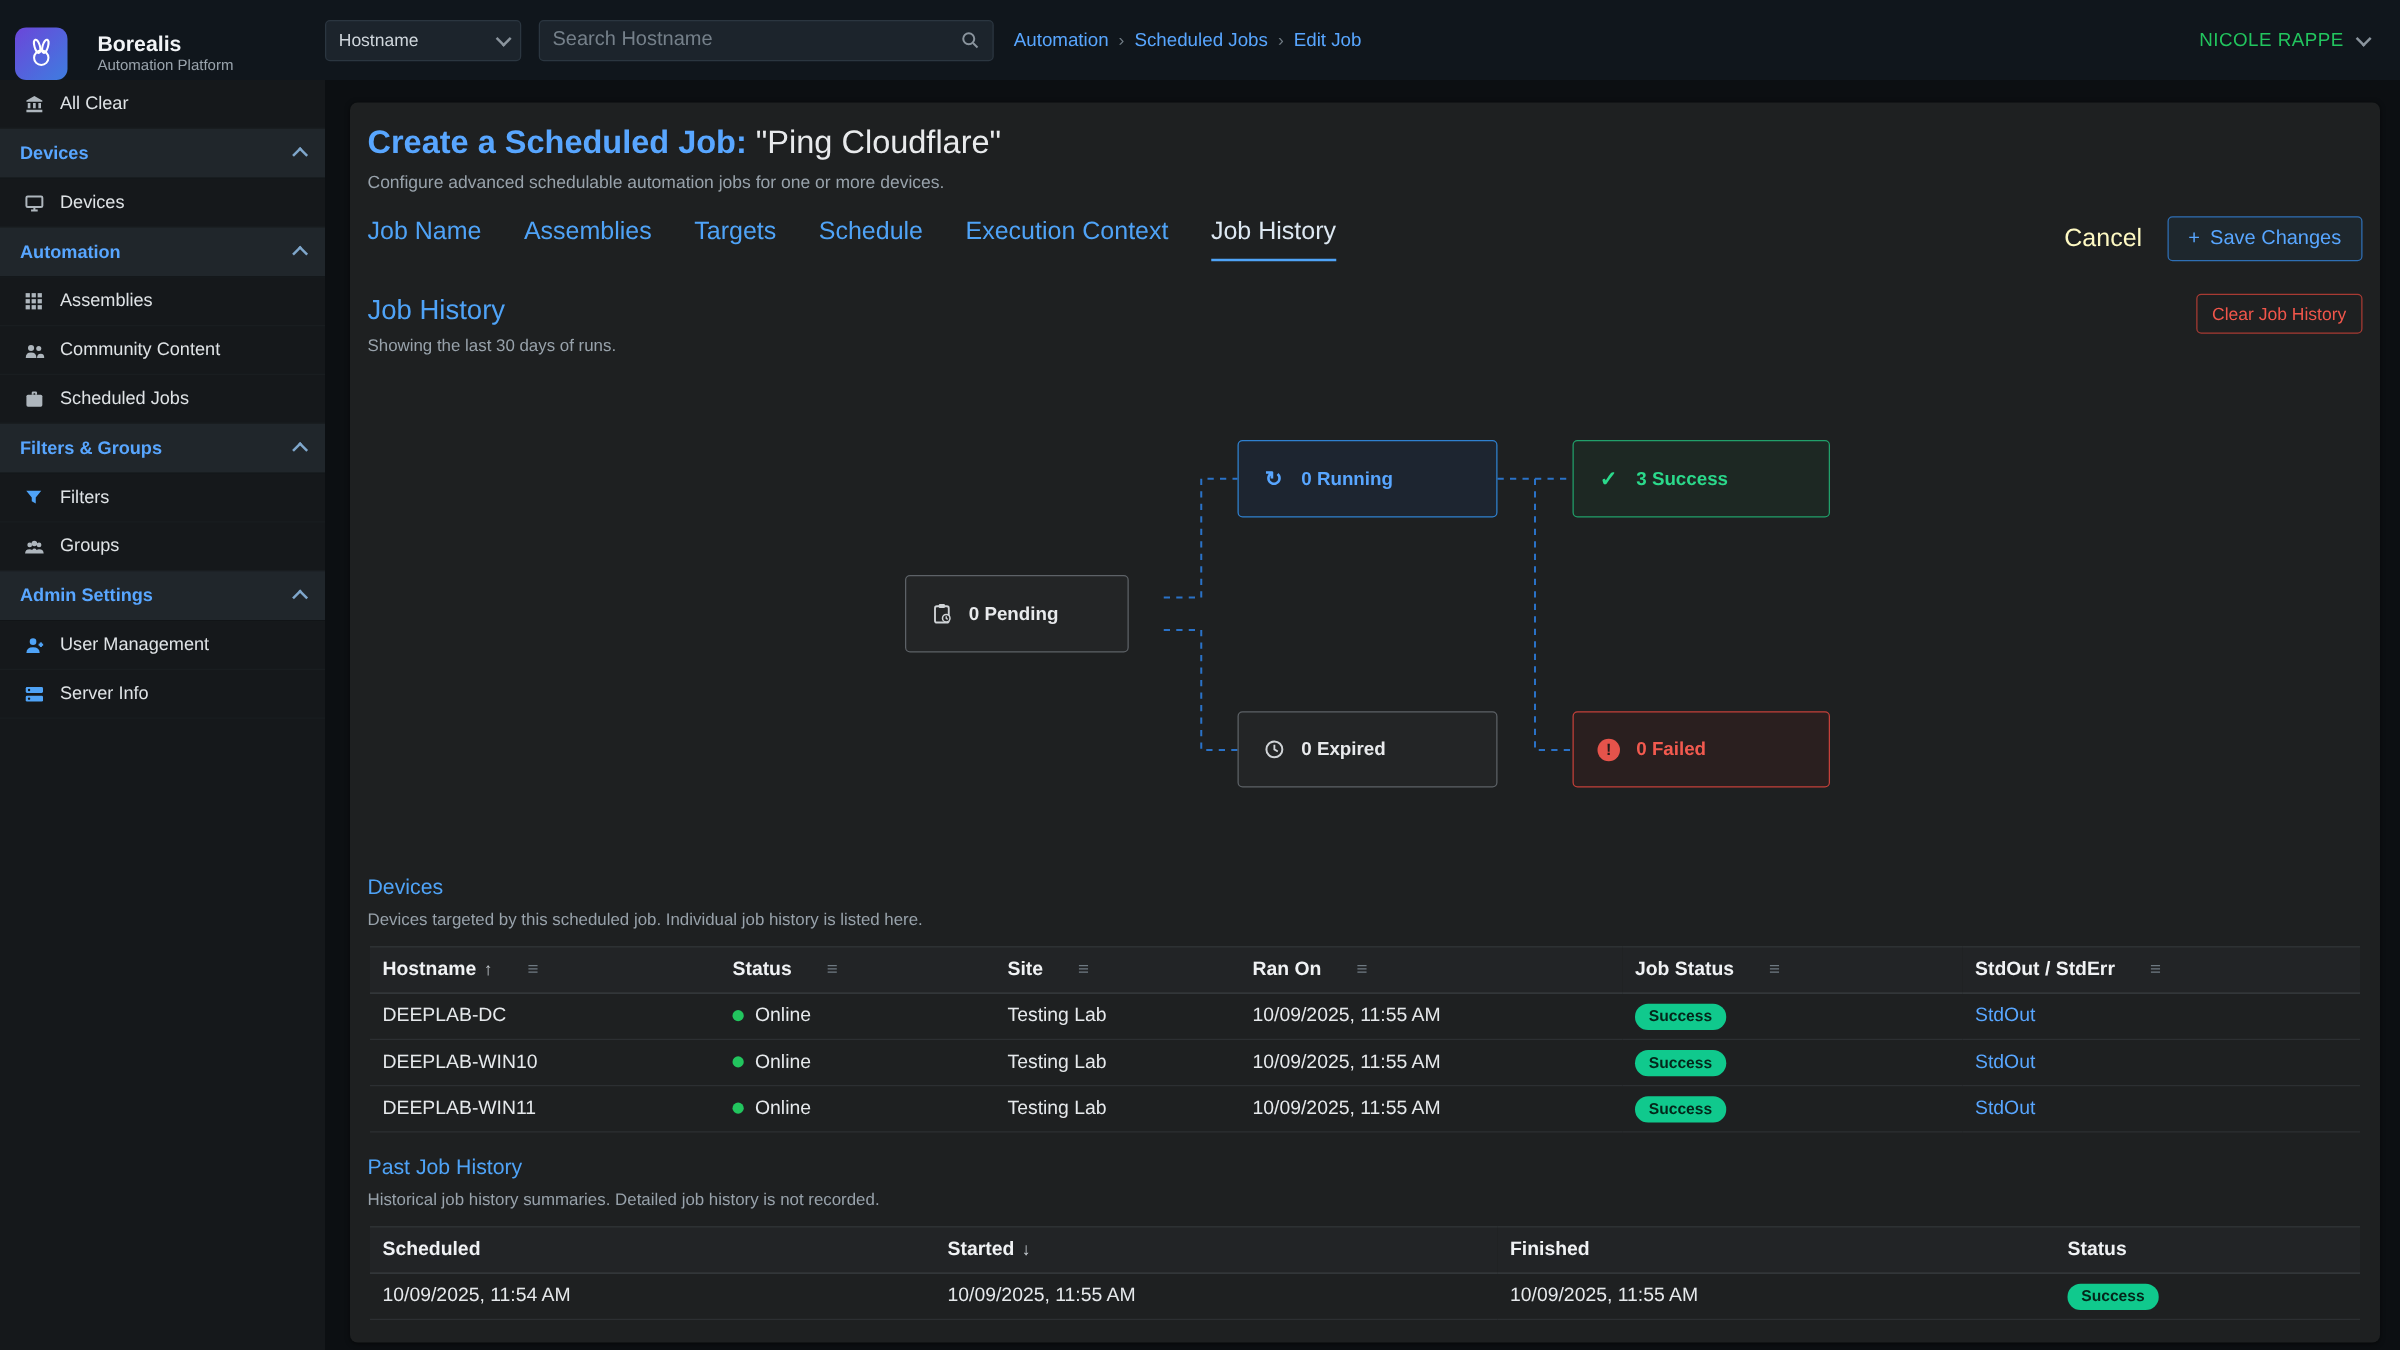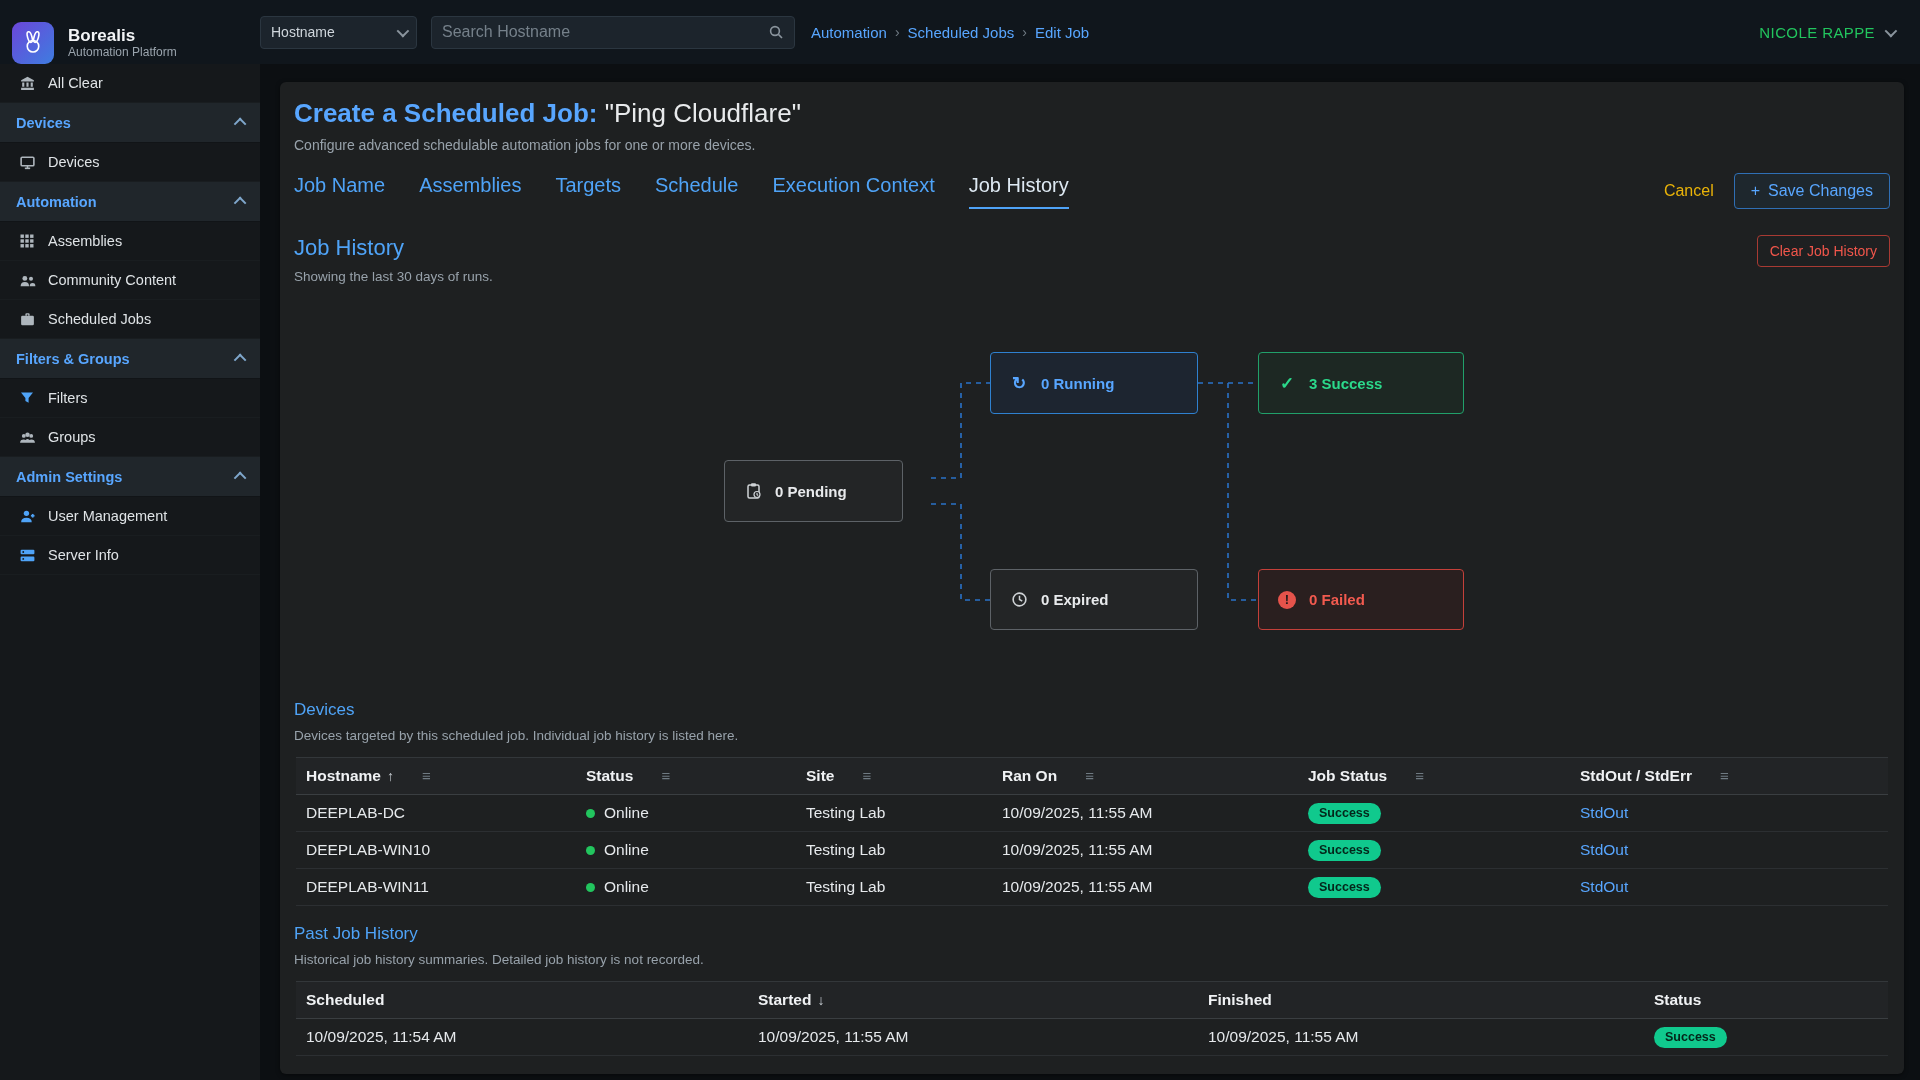--- a/index.html
+++ b/index.html
@@ -11,21 +11,21 @@
     display:grid;
     grid-template-columns:260px 1fr;
     grid-template-rows:64px 1fr;
   }
   
   .topbar {
     grid-column:1 / 3;
     background:#10161c;
     display:flex; align-items:center;
   }
-  .brand { width:260px; display:flex; align-items:center; gap:14px; padding-left:12px; flex:none;margin-top:22px; }
+  .brand { width:260px; display:flex; align-items:center; gap:24px; padding-left:12px; flex:none;margin-top:22px; }
   .logo {
     width:42px; height:42px; border-radius:9px;
     background:linear-gradient(135deg,#6b46d9,#3e7de0);
     display:flex; align-items:center; justify-content:center; flex:none;
   }
   .brand-text { line-height:1.15; }
   .brand-name { font-size:17px; font-weight:bold; color:#f2f4f6; }
   .brand-tagline { font-size:12px; color:#9aa4ad; }
   .host-select {
     width:157px; height:33px; background:#1c242c; border:1px solid #2b3640; border-radius:4px;
@@ -67,21 +67,21 @@
   .card { background:#1e2021; border-radius:6px; padding:16px 14px 18px 14px; box-shadow:0 1px 4px rgba(0,0,0,0.5); }
   .page-title { font-size:26px; font-weight:bold; }
   .page-title .blue { color:#58a6ff; }
   .page-title .white { color:#e8eaec; font-weight:normal; }
   .page-subtitle { margin-top:8px; font-size:14px; color:#98a2ab; }
   .tabs-row { margin-top:20px; display:flex; align-items:center; }
   .tabs { display:flex; gap:34px; }
   .tab { font-size:20px; color:#4fa3f7; padding-bottom:10px; cursor:pointer; border-bottom:2px solid transparent; }
   .tab.active { color:#dde8f2; border-bottom-color:#4fa3f7; }
   .tabs-actions { margin-left:auto; display:flex; align-items:center; gap:20px; }
-  .cancel-link { color:#eab308; font-size:16px; cursor:pointer; }
+  .cancel-link { color:#fef9c3; font-size:20px; cursor:pointer; }
   .save-btn {
     display:flex; align-items:center; gap:8px; border:1px solid #2f6fb5; color:#58a6ff;
     background:rgba(33,150,243,0.06); border-radius:4px; padding:8px 16px; font-size:16px; cursor:pointer;
   }
   .section-row { display:flex; align-items:flex-start; margin-top:26px; }
   .h-blue-lg { color:#4fa3f7; font-size:22px; font-weight:500; }
   .h-blue-md { color:#4fa3f7; font-size:17px; font-weight:500; }
   .sub-note { margin-top:8px; font-size:13.5px; color:#98a2ab; }
   .clear-btn {
     margin-left:auto; border:1px solid #a83a33; color:#f1564b; background:transparent;

